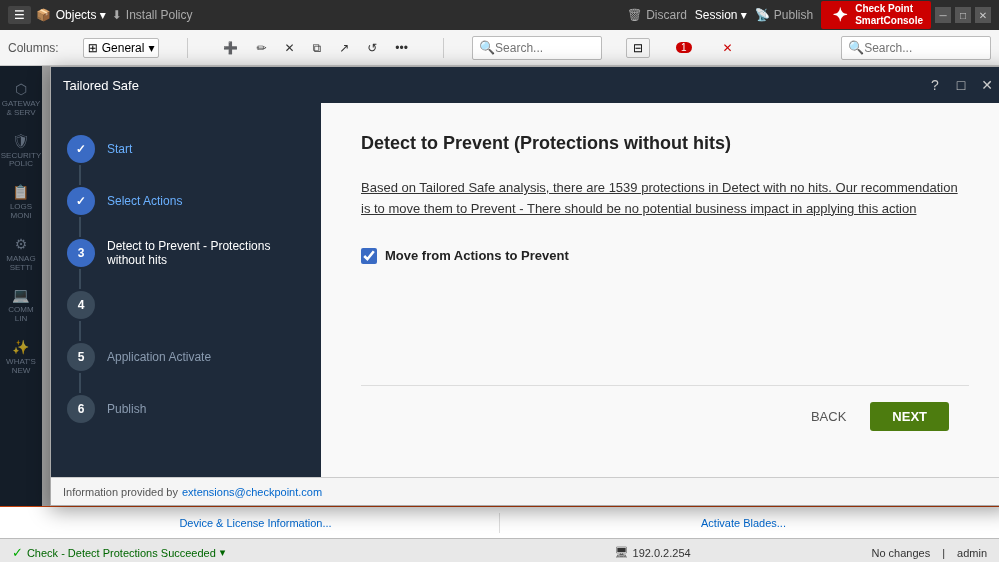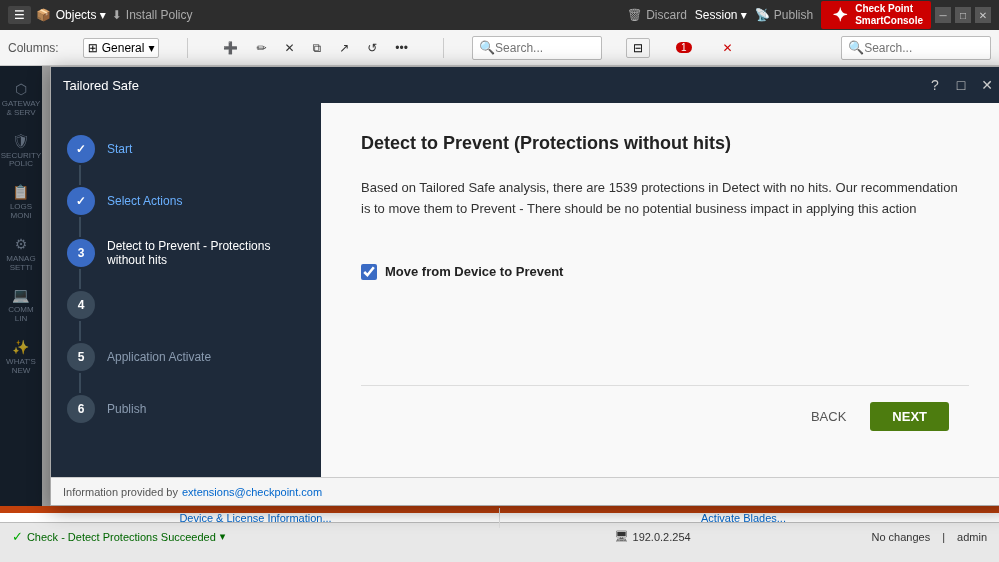--- a/index.html
+++ b/index.html
@@ -305,21 +305,22 @@
     .wizard-content-title {
       font-size: 18px;
       font-weight: bold;
       color: #222;
       margin-bottom: 24px;
     }
     .wizard-content-body {
       font-size: 13px;
       color: #333;
       line-height: 1.6;
-      margin-bottom: 36px;
+      margin-bottom: 20px;
+      text-decoration: underline;
     }
     .checkbox-row {
       display: flex;
       align-items: center;
       gap: 8px;
       margin-top: 8px;
     }
     .checkbox-row input[type="checkbox"] {
       width: 16px; height: 16px;
       accent-color: #3a6bc4;
@@ -423,23 +424,23 @@
     .right-panel-tab {
       color: #aaa;
       font-size: 10px;
       cursor: pointer;
       writing-mode: vertical-rl;
       transform: rotate(180deg);
       padding: 6px 2px;
     }
 
     .bottom-links {
-      height: 16px;
+      height: 32px;
       background: #fff;
-      border-top: 7px solid #c2410c;
+      border-top: 1px solid #c2410c;
       display: flex;
       align-items: center;
       padding: 0 12px;
       gap: 0;
     }
     .bottom-link {
       flex: 1;
       text-align: center;
       font-size: 11px;
       color: #0066cc;
@@ -599,21 +600,21 @@
             <div class="step-number">6</div>
             <span class="step-label">Publish</span>
           </div>
         </div>
 
         <div class="wizard-content">
           <div class="wizard-content-title">Detect to Prevent (Protections without hits)</div>
           <div class="wizard-content-body">Based on Tailored Safe analysis, there are 1539 protections in Detect with no hits. Our recommendation is to move them to Prevent - There should be no potential business impact in applying this action</div>
           <div class="checkbox-row">
             <input type="checkbox" checked="" style="">
-            <span class="checkbox-label">Move from Device to Prevent</span>
+            <span class="checkbox-label">Move from Actions to Prevent</span>
           </div>
 
           <div class="wizard-footer">
             <button class="btn-back">BACK</button>
             <button class="btn-next">NEXT</button>
           </div>
         </div>
       </div>
 
       <div class="info-bar">

